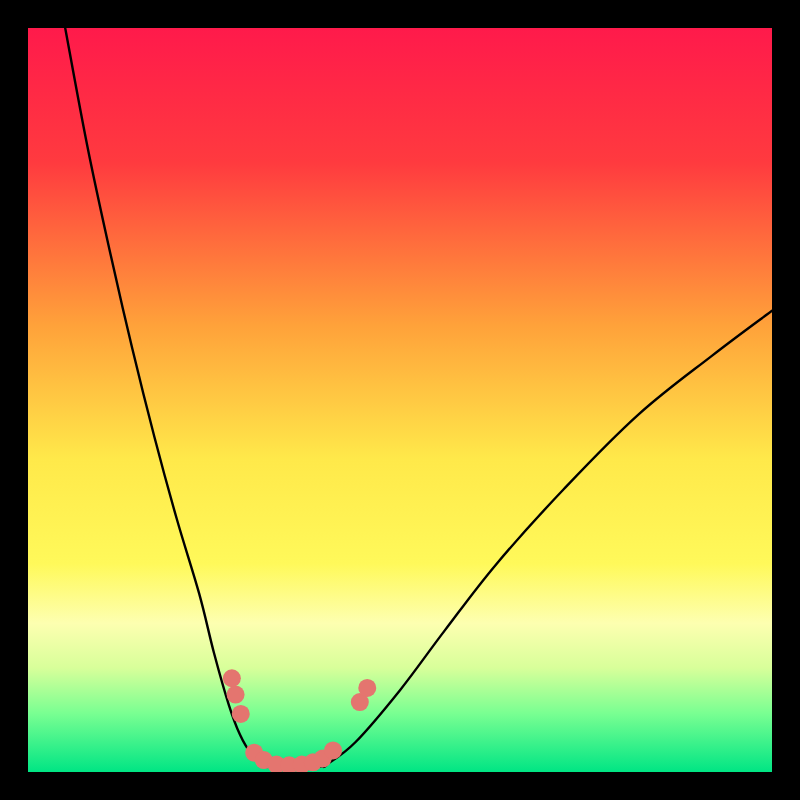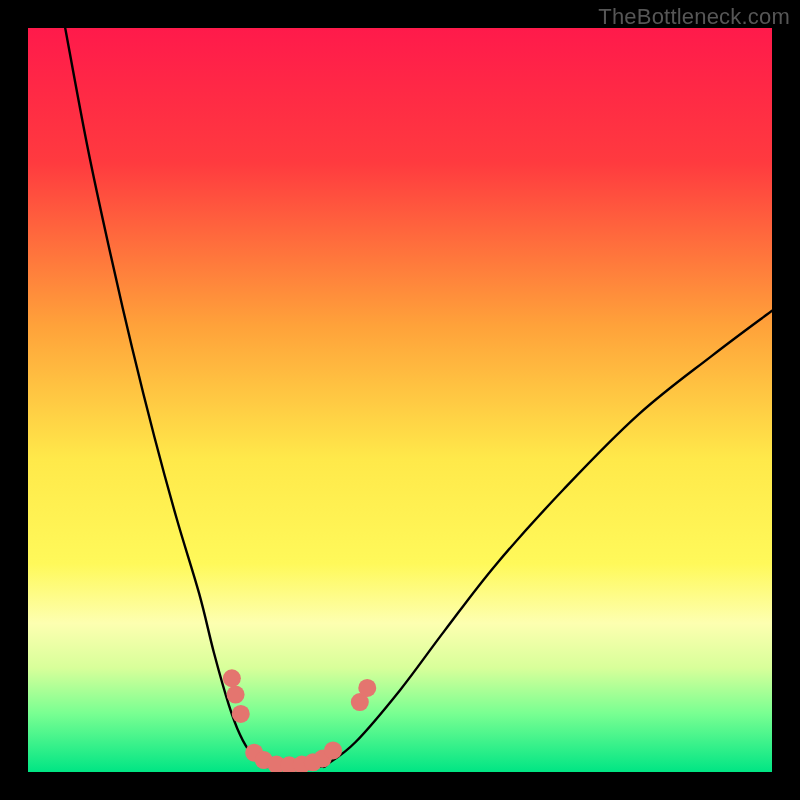--- a/index.html
+++ b/index.html
@@ -32,21 +32,20 @@
     font-size: 22px;
     letter-spacing: 0.2px;
     font-weight: 500;
   }
   svg { display: block; }
 </style>
 </head>
 <body>
 
 <div class="frame">
-  <div class="watermark">TheBottleneck.com</div>
   <div class="plot-area">
     <svg id="chart-svg" width="744" height="744" viewBox="0 0 744 744" preserveAspectRatio="none">
       <defs>
         <linearGradient id="bg-grad" x1="0" y1="0" x2="0" y2="1">
             <stop offset="0%" stop-color="#ff1a4b"></stop>
             <stop offset="18%" stop-color="#ff3a3f"></stop>
             <stop offset="40%" stop-color="#ffa23a"></stop>
             <stop offset="58%" stop-color="#ffe94a"></stop>
             <stop offset="72%" stop-color="#fff95a"></stop>
             <stop offset="80%" stop-color="#fdffb0"></stop>

